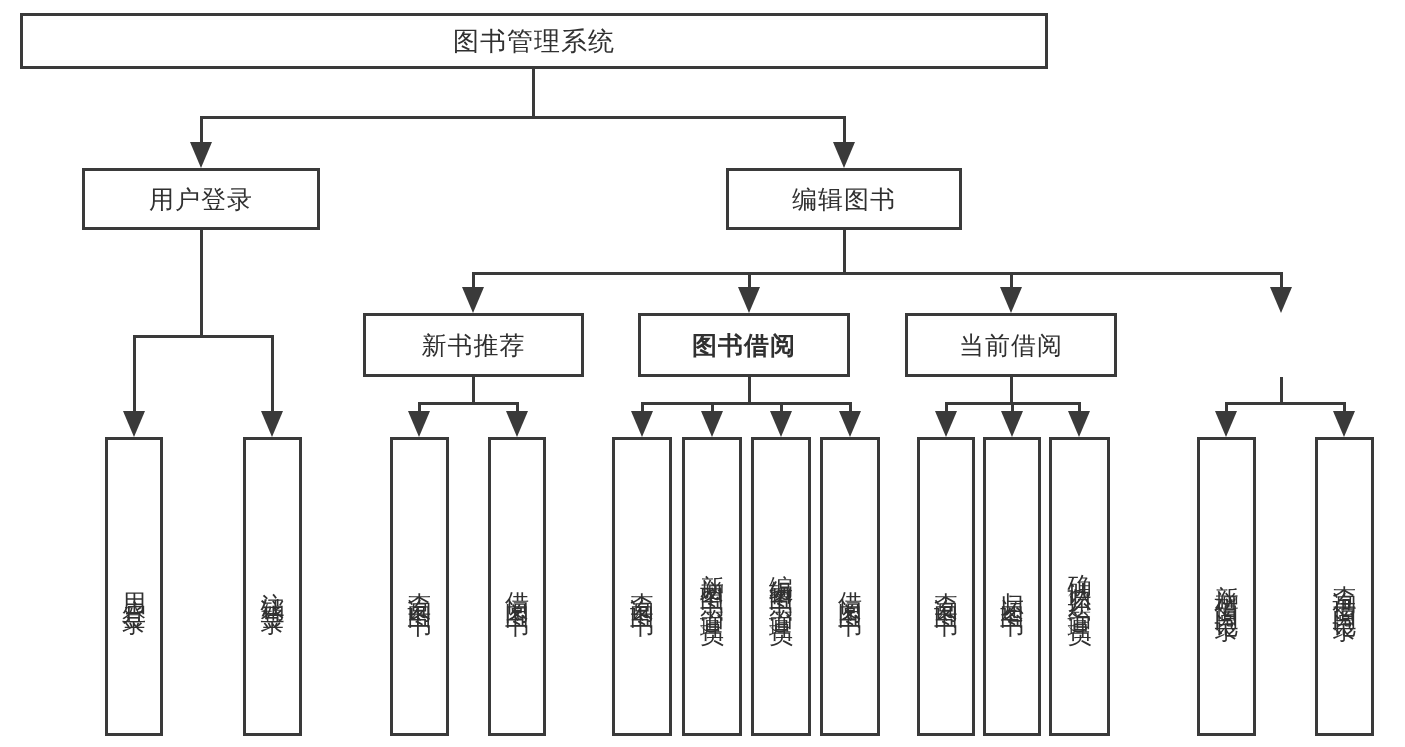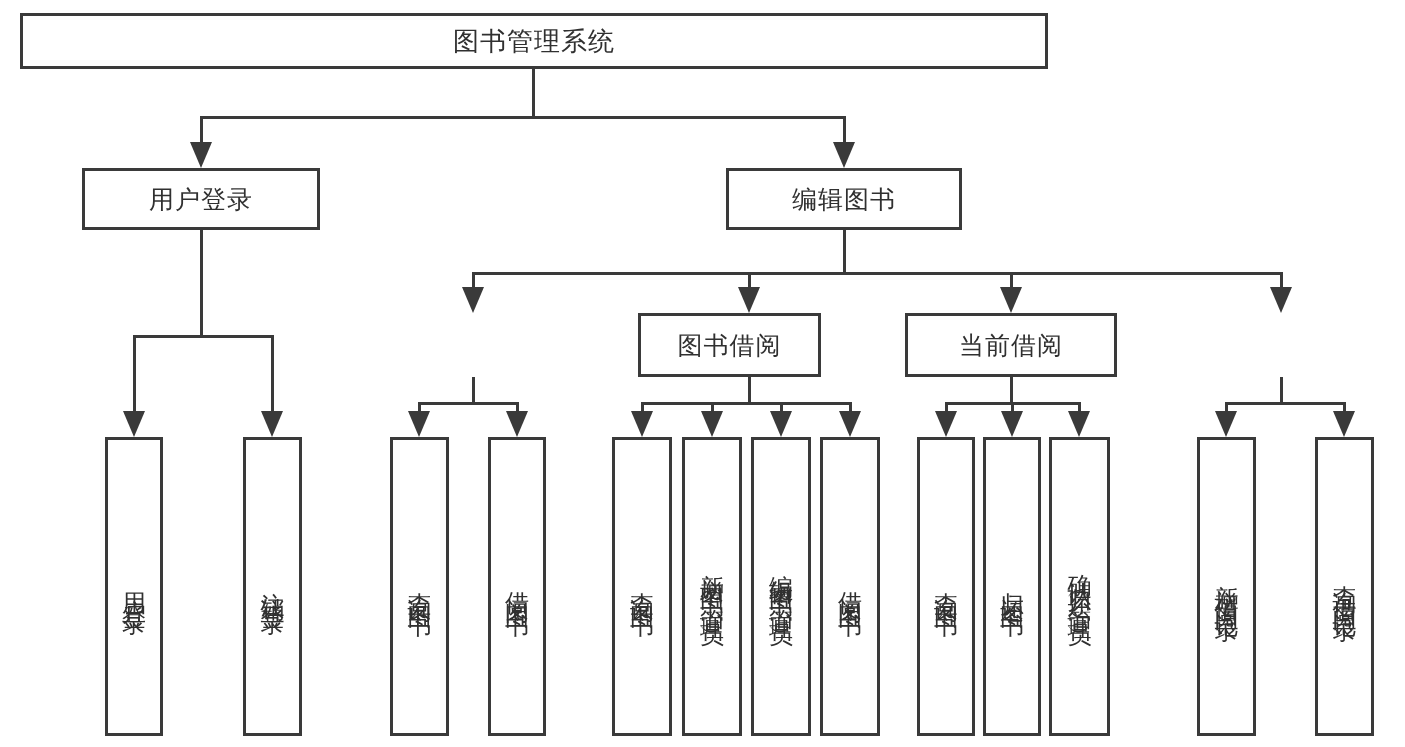--- a/index.html
+++ b/index.html
@@ -75,21 +75,22 @@
   <div class="line" style="left:472px;  top:272px; width:810px; height:3px;"></div>
   <div class="line" style="left:472px;  top:272px; width:3px;   height:24px;"></div>
   <div class="line" style="left:748px;  top:272px; width:3px;   height:24px;"></div>
   <div class="line" style="left:1010px; top:272px; width:3px;   height:24px;"></div>
   <div class="line" style="left:1280px; top:272px; width:3px;   height:24px;"></div>
   <div class="arrow" style="left:462px;  top:287px;"></div>
   <div class="arrow" style="left:738px;  top:287px;"></div>
   <div class="arrow" style="left:1000px; top:287px;"></div>
   <div class="arrow" style="left:1270px; top:287px;"></div>
 
-  <div class="box h" style="left:638px;  top:313px; width:183px; height:64px;">图书借阅</div>
+  <div class="box h" style="left:363px;  top:313px; width:221px; height:64px;">新书推荐</div>
+  <div class="box h" style="left:638px;  top:313px; width:212px; height:64px;font-weight:bold;">图书借阅</div>
   <div class="box h" style="left:905px;  top:313px; width:212px; height:64px;">当前借阅</div>
 
   <div class="line" style="left:200px; top:230px; width:3px;   height:107px;"></div>
   <div class="line" style="left:133px; top:335px; width:141px; height:3px;"></div>
   <div class="line" style="left:133px; top:335px; width:3px;   height:82px;"></div>
   <div class="line" style="left:271px; top:335px; width:3px;   height:82px;"></div>
   <div class="arrow" style="left:123px; top:411px;"></div>
   <div class="arrow" style="left:261px; top:411px;"></div>
 
   <div class="line" style="left:472px; top:377px; width:3px;   height:28px;"></div>

